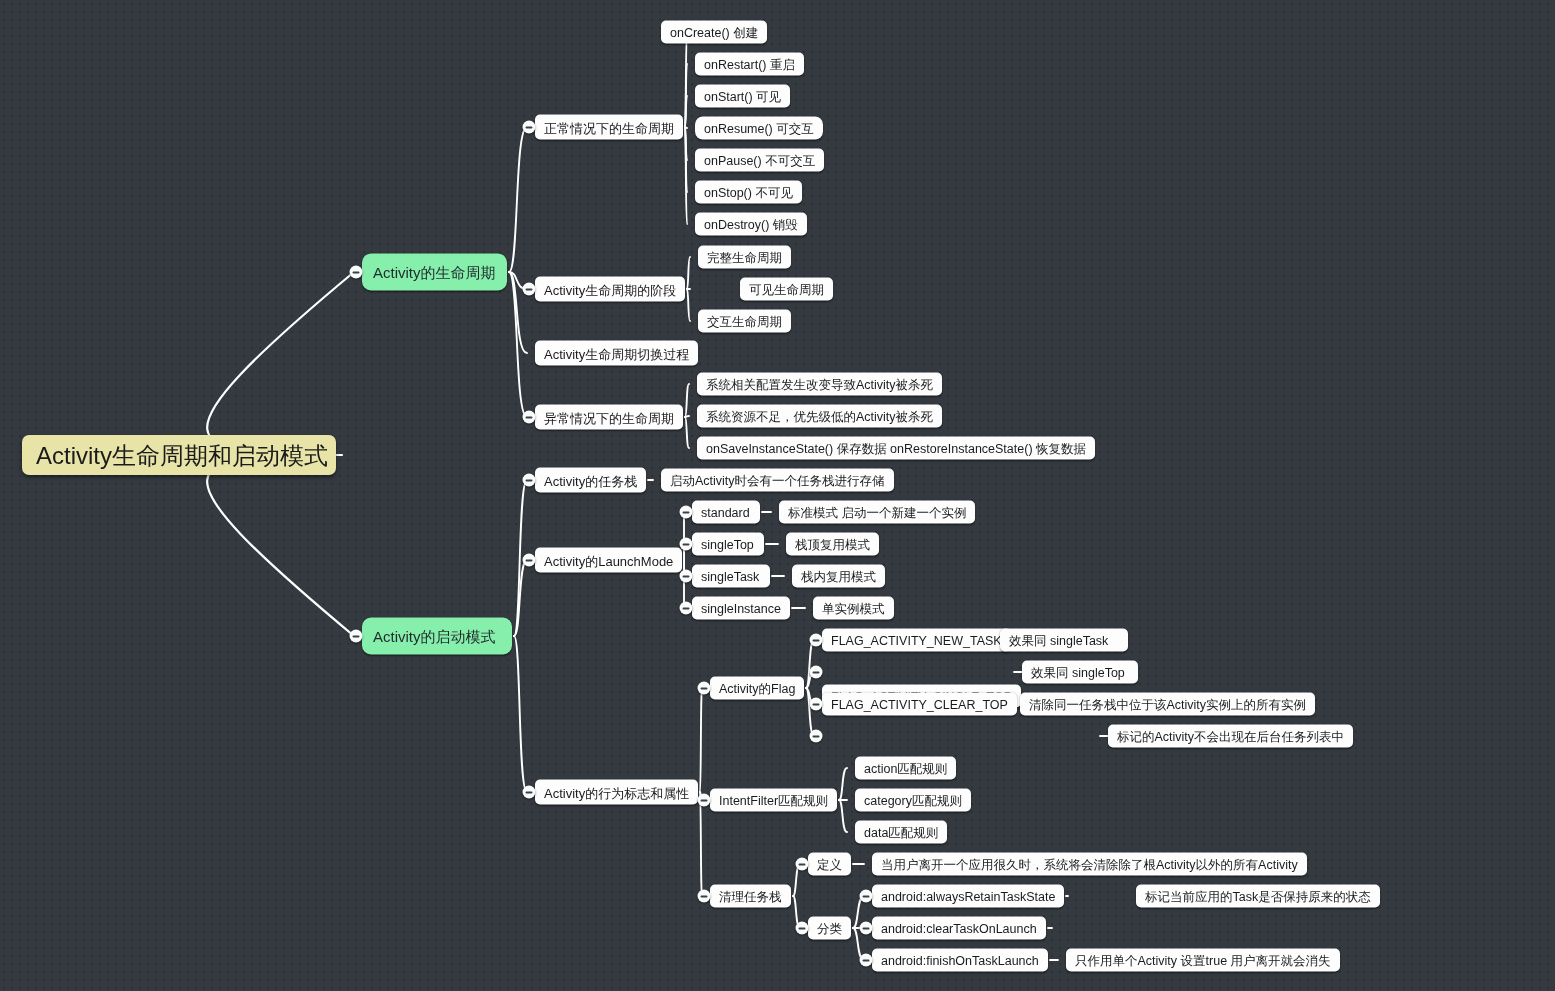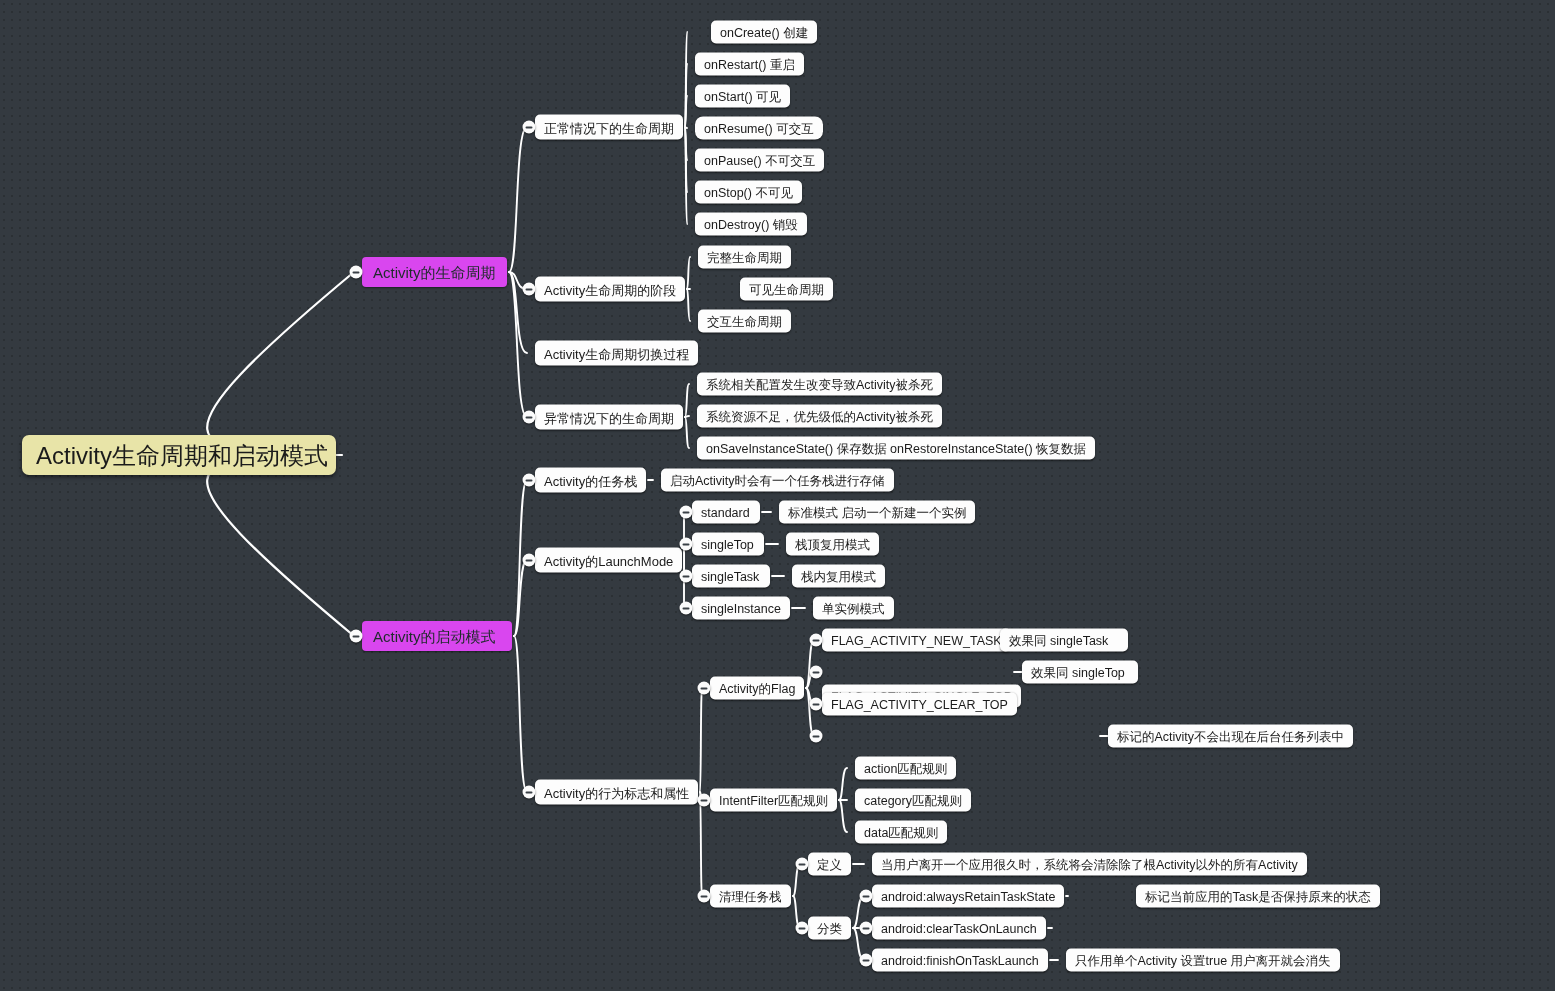--- a/index.html
+++ b/index.html
@@ -35,26 +35,26 @@
     background:#e8e4a8;
     color:#1b1b1b;
     font-size:24px;
     line-height:38px;
     height:40px;
     border-radius:7px;
     padding:1px 14px 0 14px;
     box-shadow:0 2px 4px rgba(0,0,0,0.5);
   }
   .node.lvl2{
-    background:#d946ef;
+    background:#86efac;
     color:#1f2b2b;
     font-size:15px;
     line-height:28px;
-    height:30px;
-    border-radius:4px;
+    height:37px;
+    border-radius:9px;
     padding:1px 11px 0 11px;
   }
   .node.lvl3{
     font-size:13px;
     height:25px;
     line-height:23px;
   }
   .toggle{
     position:absolute;
     width:13px;height:13px;border-radius:50%;
@@ -138,21 +138,21 @@
     </div>
     <div class="toggle" style="left: 356px; top: 272px;"></div>
     <div class="node lvl2" style="left: 362px; top: 636px; min-width: 150px;">
       <span>Activity的启动模式</span>
     </div>
     <div class="toggle" style="left: 356px; top: 636px;"></div>
     <div class="node lvl3" style="left: 535px; top: 127px; min-width: 139px;">
       <span>正常情况下的生命周期</span>
     </div>
     <div class="toggle" style="left: 529px; top: 127px;"></div>
-    <div class="node" style="left: 711px; top: 32px; min-width: 101px; align-items: flex-end;">
+    <div class="node" style="left: 661px; top: 32px; min-width: 101px; align-items: flex-end;">
       <span>onCreate() 创建</span>
     </div>
     <div class="node" style="left: 695px; top: 64px; min-width: 104px;">
       <span>onRestart() 重启</span>
     </div>
     <div class="node" style="left: 695px; top: 96px; min-width: 88px;">
       <span>onStart() 可见</span>
     </div>
     <div class="node" style="left: 695px; top: 128px; min-width: 120px; border-radius: 8px;">
       <span>onResume() 可交互</span>
@@ -253,20 +253,23 @@
       <span>FLAG_ACTIVITY_SINGLE_TOP</span>
     </div>
     <div class="toggle" style="left: 816px; top: 672px;"></div>
     <div class="node" style="left: 1022px; top: 672px; min-width: 116px;">
       <span>效果同 singleTop</span>
     </div>
     <div class="node" style="left: 822px; top: 704px; min-width: 184px;">
       <span>FLAG_ACTIVITY_CLEAR_TOP</span>
     </div>
     <div class="toggle" style="left: 816px; top: 704px;"></div>
+    <div class="node" style="left: 1020px; top: 704px; min-width: 292px;">
+      <span>清除同一任务栈中位于该Activity实例上的所有实例</span>
+    </div>
     <div class="toggle" style="left: 816px; top: 736px;"></div>
     <div class="node" style="left: 1108px; top: 736px; min-width: 238px;">
       <span>标记的Activity不会出现在后台任务列表中</span>
     </div>
     <div class="node" style="left: 710px; top: 800px; min-width: 116px;">
       <span>IntentFilter匹配规则</span>
     </div>
     <div class="toggle" style="left: 704px; top: 800px;"></div>
     <div class="node" style="left: 855px; top: 768px; min-width: 96px;">
       <span>action匹配规则</span>

